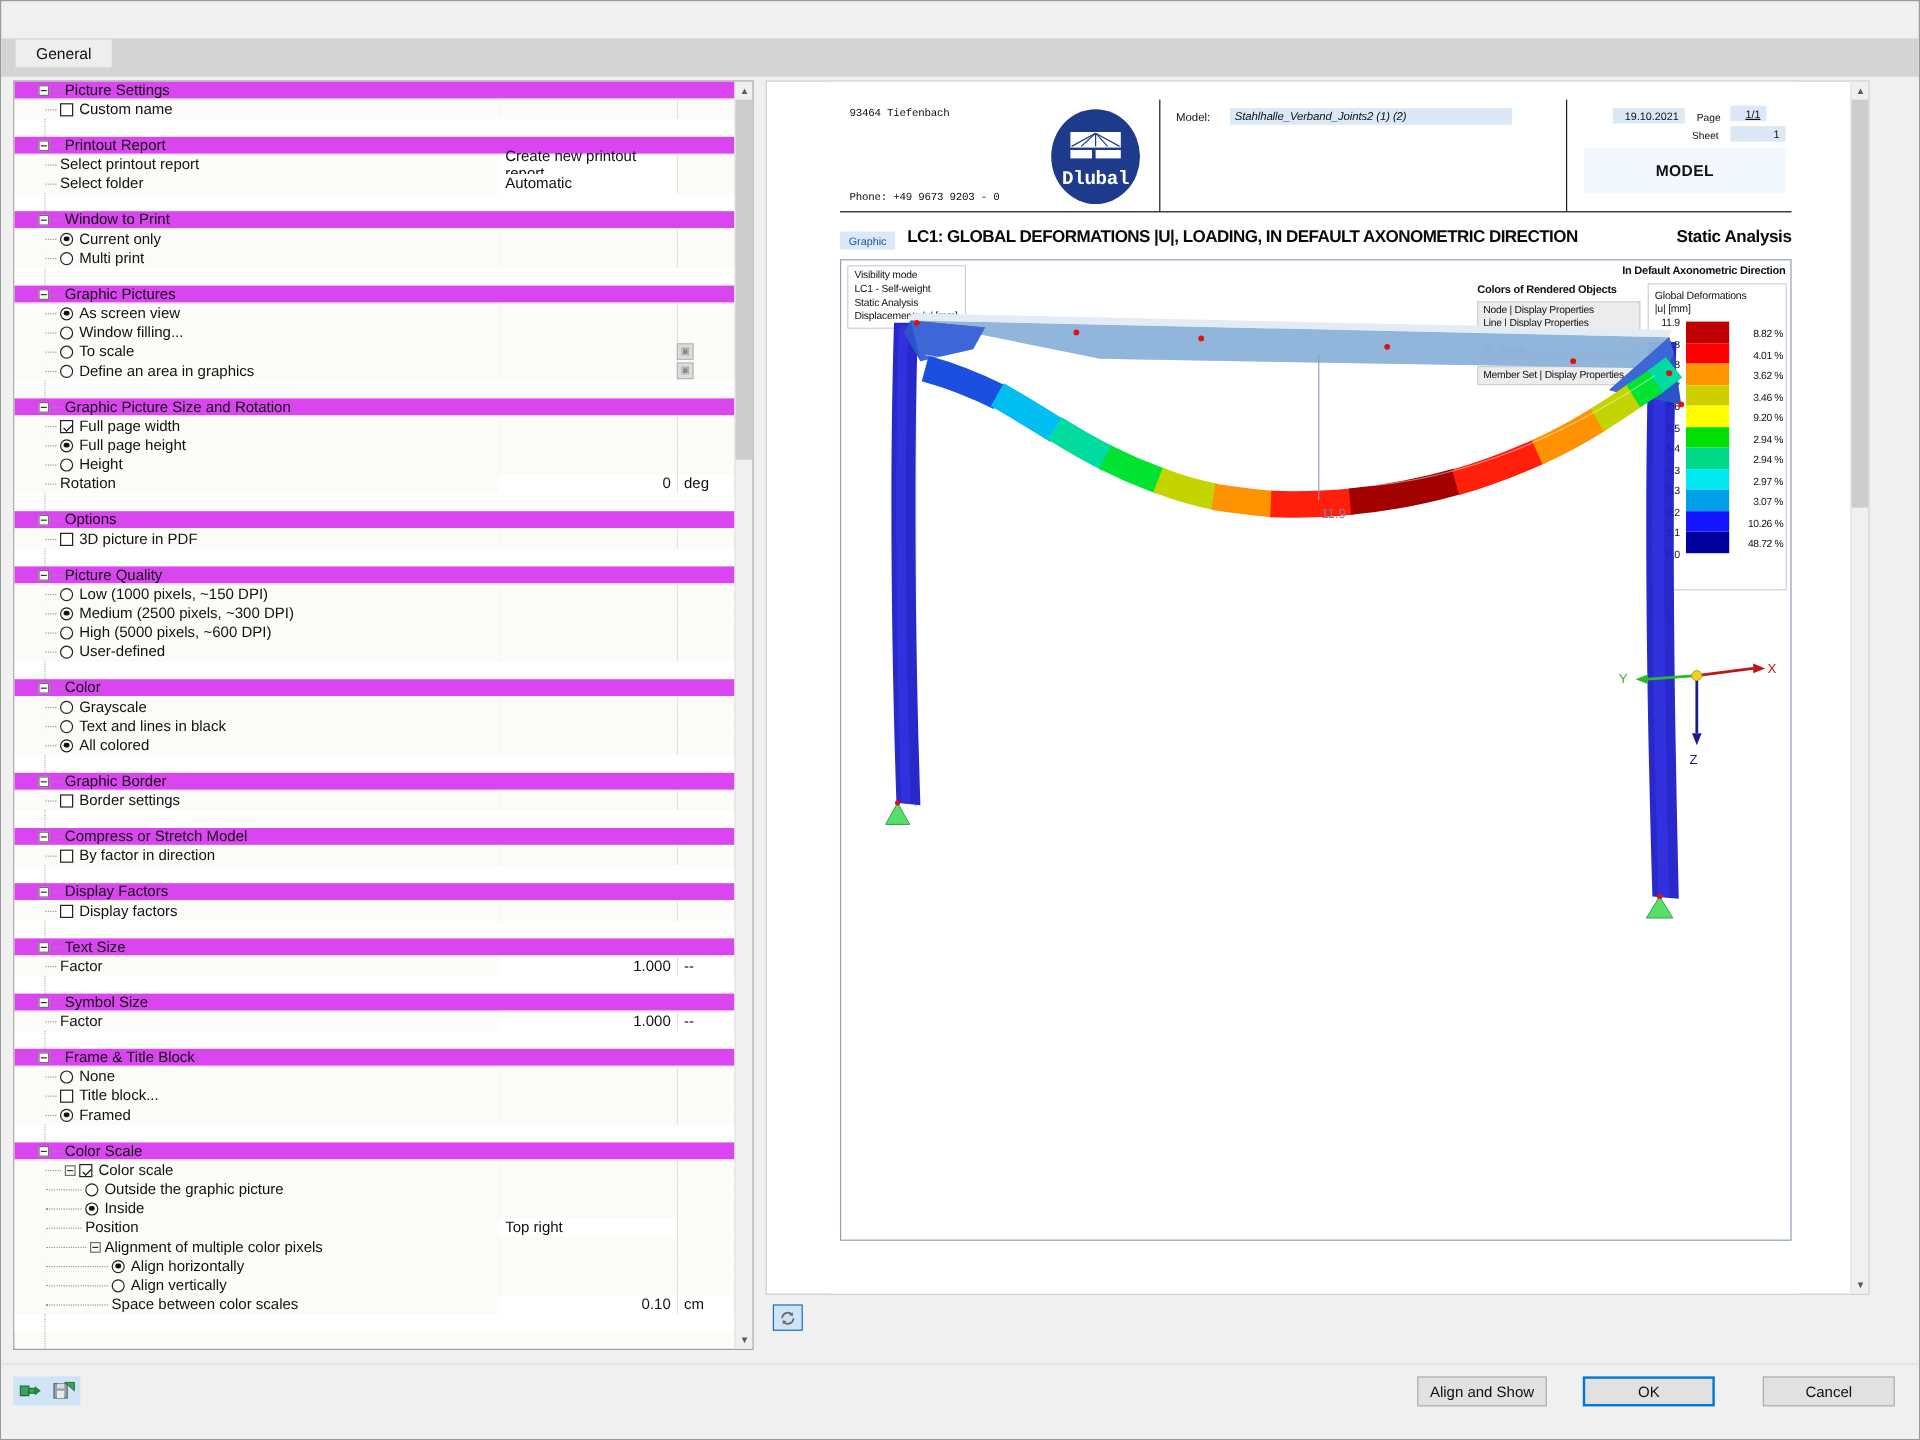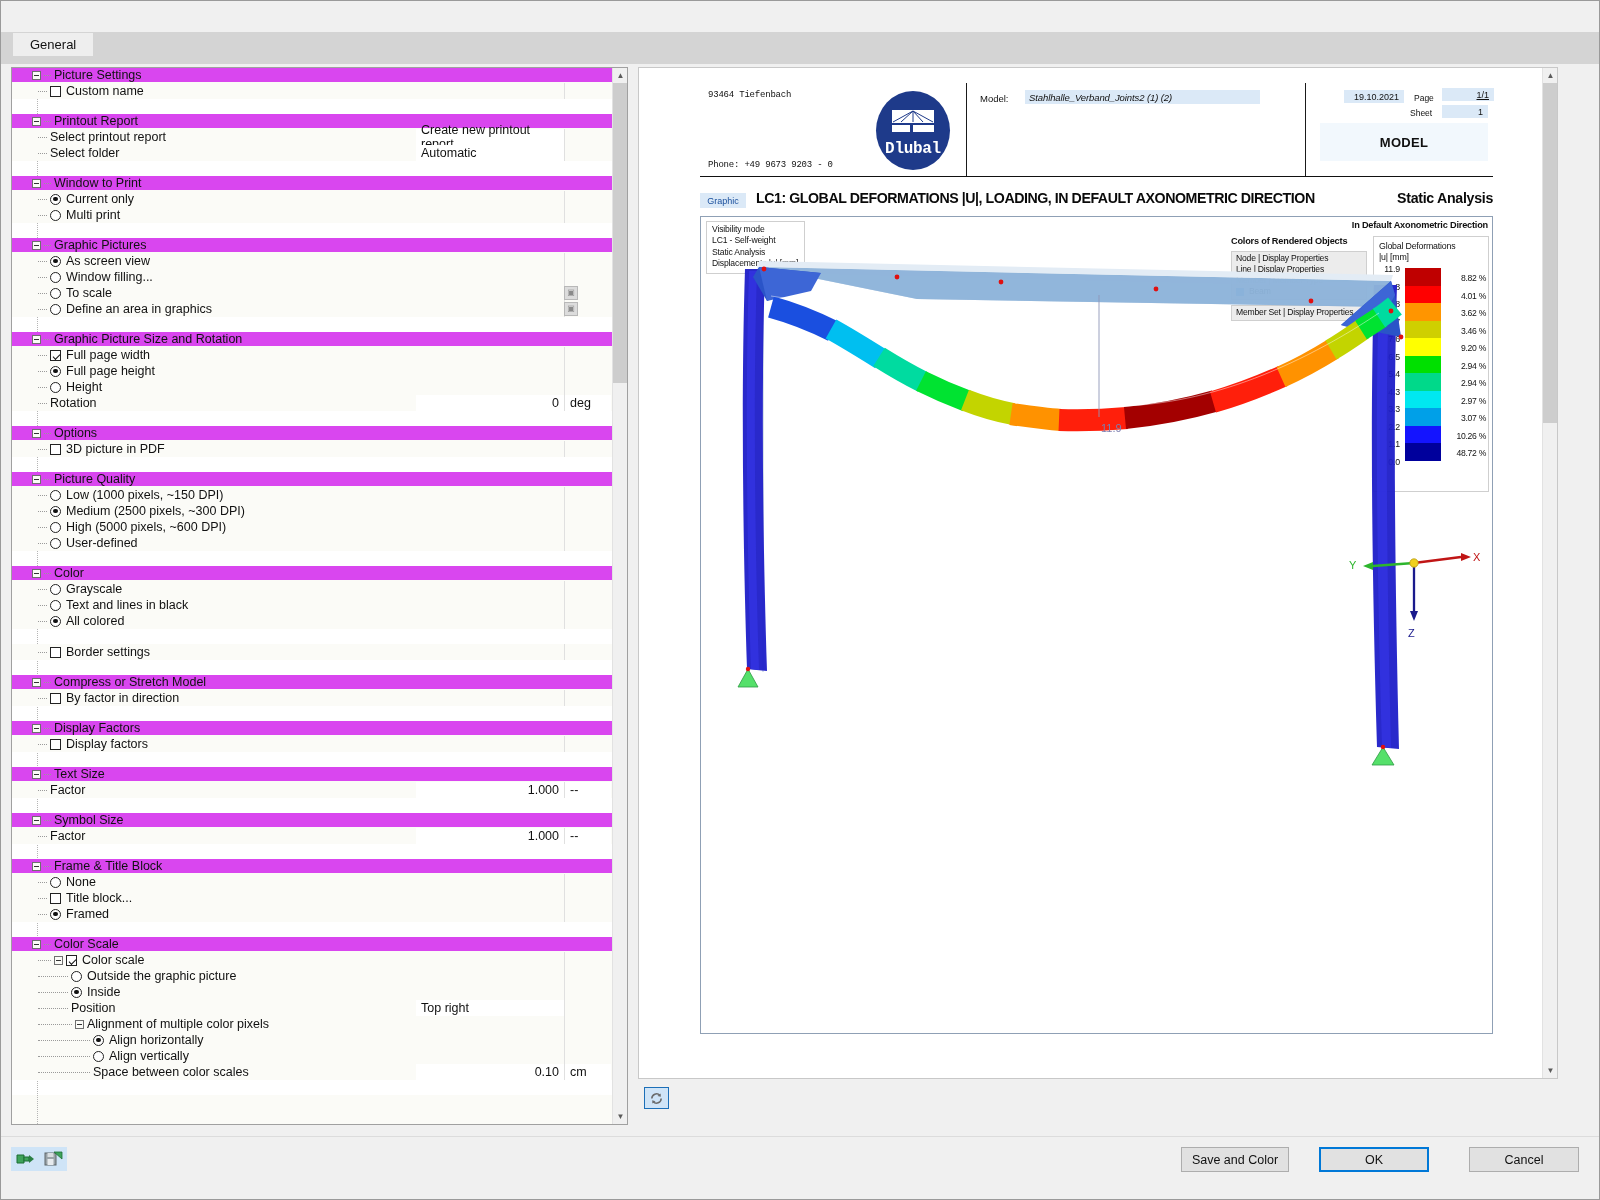--- a/index.html
+++ b/index.html
@@ -619,20 +619,25 @@
             <div class="item-row">
               <div class="cellsep sep1"></div>
               <div class="cellsep sep2"></div>
               <span class="dashlead" style="width: 9px; margin-left: 26px;"></span>
               <span class="radio on"></span>
               <span>All colored</span>
               <div class="val" style="background: rgb(251, 251, 247);"></div>
               <div class="unit" style="background: rgb(251, 251, 247);"></div>
             </div>
             <div class="spacer-row"></div>
+            <div class="hdr-row">
+              <span class="exp"></span>
+              <span class="dots"></span>
+              <span class="lbl">Graphic Border</span>
+            </div>
             <div class="item-row">
               <div class="cellsep sep1"></div>
               <div class="cellsep sep2"></div>
               <span class="dashlead" style="width: 9px; margin-left: 26px;"></span>
               <span class="checkbox"></span>
               <span>Border settings</span>
               <div class="val" style="background: rgb(251, 251, 247);"></div>
               <div class="unit" style="background: rgb(251, 251, 247);"></div>
             </div>
             <div class="spacer-row"></div>
@@ -842,21 +847,21 @@
 
             <div class="hcol" id="hcol2">
               <div class="model-lbl">Model:</div>
               <div id="model-value">Stahlhalle_Verband_Joints2 (1) (2)</div>
             </div>
 
             <div class="hcol" id="hcol3">
               <div class="dpl" style="left:14px; top:10px;padding-left:28px;">Date</div>
               <div class="dpv" style="left:38px; top:7px; width:60px;">19.10.2021</div>
               <div class="dpl" style="left:108px; top:10px;">Page</div>
-              <div class="dpv" style="left:136px; top:5px; width:52px;text-decoration:underline;">1/1</div>
+              <div class="dpv" style="left:136px; top:5px; width:30px;text-decoration:underline;">1/1</div>
               <div class="dpl" style="left:104px; top:25px;">Sheet</div>
               <div class="dpv" style="left:136px; top:22px; width:46px;">1</div>
               <div id="model-box">MODEL</div>
             </div>
           </div>
           <div id="rep-hr"></div>
 
           <div id="chap">
             <div id="chap-tag">Graphic</div>
             <div id="chap-title">LC1: GLOBAL DEFORMATIONS |U|, LOADING, IN DEFAULT AXONOMETRIC DIRECTION</div>
@@ -1061,17 +1066,17 @@
       </svg>
     </div>
     <div class="tool-btn" id="tool2">
       <svg width="20" height="18" viewBox="0 0 20 18">
         <rect x="2" y="3" width="11" height="12" fill="#9aa3a8" stroke="#5e666a" stroke-width="1"></rect>
         <rect x="4.5" y="3" width="6" height="4" fill="#d8dde0"></rect>
         <rect x="4.5" y="9" width="6" height="6" fill="#e7ebee"></rect>
         <polygon points="11,2 19,2 19,9" fill="#3ea35a" stroke="#1d6e35" stroke-width="0.8"></polygon>
       </svg>
     </div>
-    <div class="dlg-btn" id="btn-saveshow">Save and Color</div>
+    <div class="dlg-btn" id="btn-saveshow">Align and Show</div>
     <div class="dlg-btn" id="btn-ok">OK</div>
     <div class="dlg-btn" id="btn-cancel">Cancel</div>
   </div>
 </div>
 
 </body></html>

